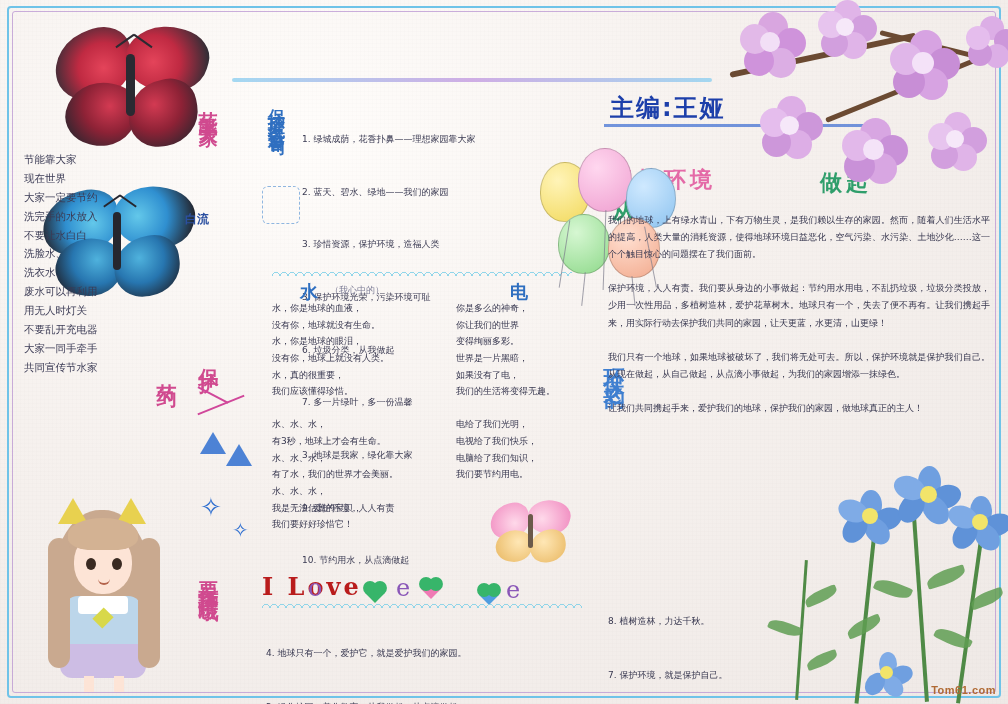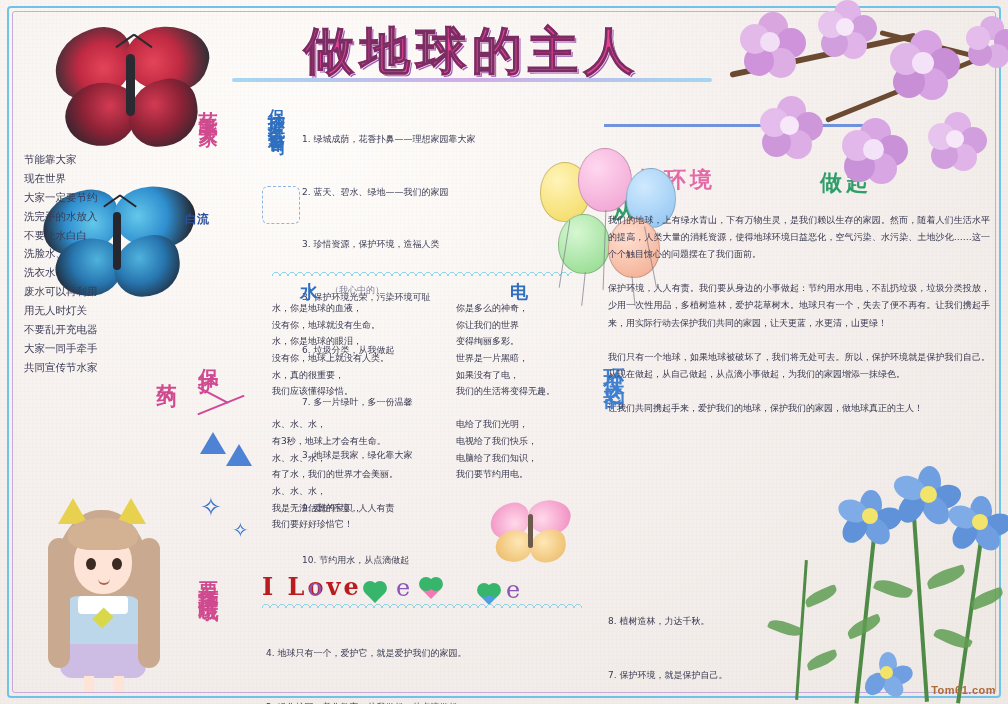--- a/index.html
+++ b/index.html
@@ -260,23 +260,23 @@
   }
 </style>
 </head>
 <body>
 
 <div id="page">
   <div class="paper"></div>
   <div class="outer-border"></div>
   <div class="outer-border2"></div>
 
-  <div class="title">做地球的主人</div>
   <div class="title-underline"></div>
 
+  <div class="editor">主编:王娅</div>
   <div class="editor-rule"></div>
   <div class="slogan-2">保护环境</div>
   <div class="slogan-3">从我</div>
   <div class="slogan-4">做起</div>
 
   <div class="bfly" style="left:48px; top:24px; width:170px; height:140px;">
     <div class="wing" style="left:6px; top:6px; width:80px; height:68px; background:radial-gradient(circle at 60% 60%, #e4445a 0%, #c02a42 40%, #2e2e36 85%); transform: rotate(-18deg);"></div>
     <div class="wing" style="left:78px; top:2px; width:82px; height:66px; background:radial-gradient(circle at 35% 60%, #e4445a 0%, #c02a42 40%, #2e2e36 85%); transform: rotate(16deg);"></div>
     <div class="wing" style="left:18px; top:58px; width:70px; height:64px; background:radial-gradient(circle at 60% 35%, #d33a52 0%, #8e2236 45%, #26262e 90%); transform: rotate(12deg);"></div>
     <div class="wing" style="left:80px; top:56px; width:70px; height:66px; background:radial-gradient(circle at 40% 35%, #d33a52 0%, #8e2236 45%, #26262e 90%); transform: rotate(-10deg);"></div>

